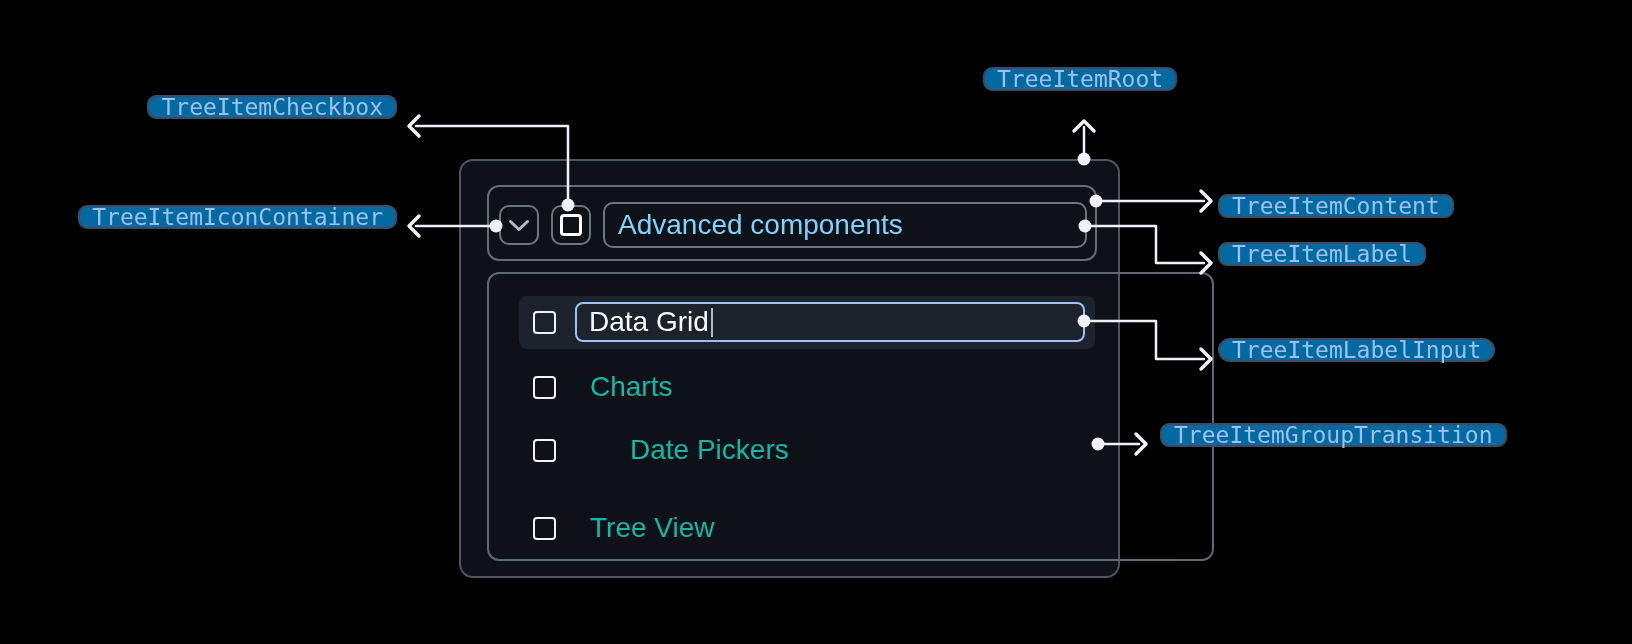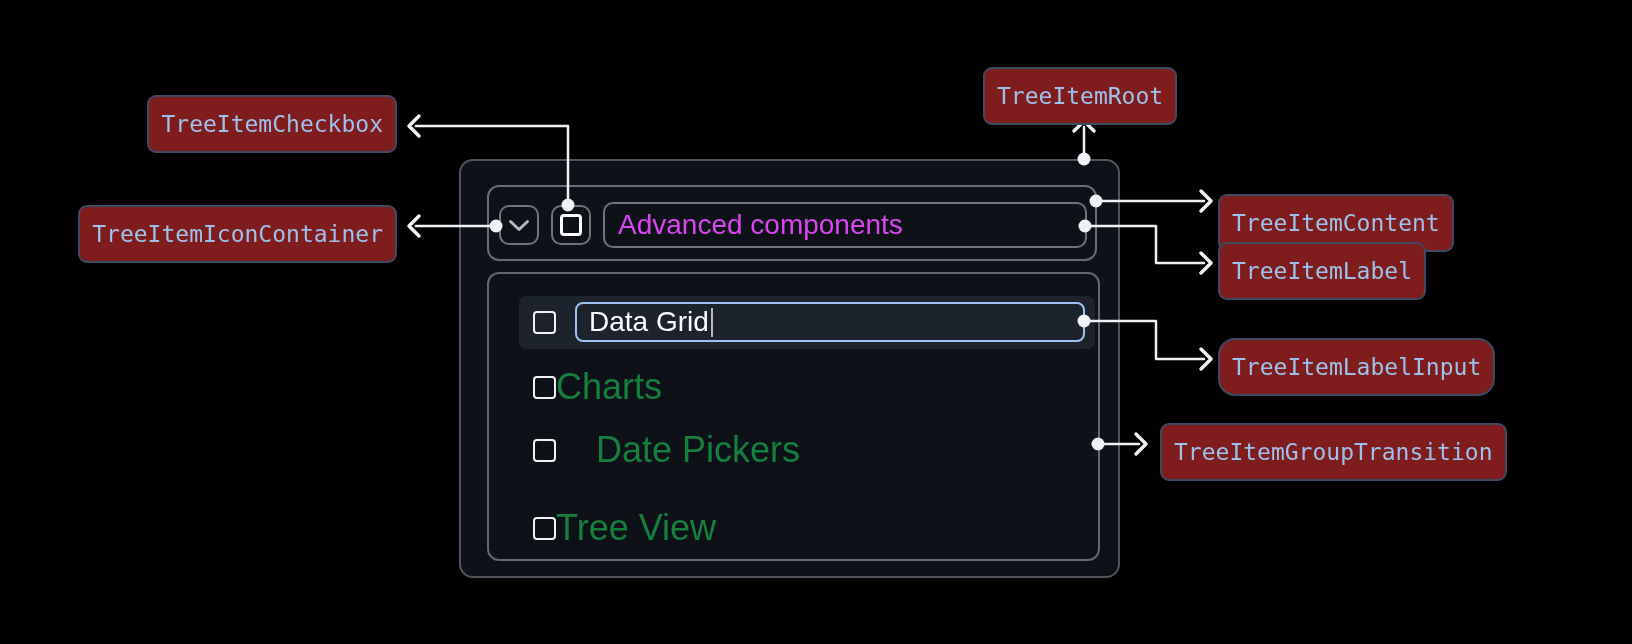--- a/index.html
+++ b/index.html
@@ -25,24 +25,24 @@
   .icon-box.chev{left:10px;}
   .icon-box.chk{left:62px;}
   .cb{
     box-sizing:border-box;border:3px solid #ffffff;border-radius:4px;
     width:22px;height:22px;background:transparent;
   }
   .label-box{
     position:absolute;left:114px;top:15px;width:484px;height:46px;box-sizing:border-box;
     border:2px solid #6f757d;border-radius:10px;
     display:flex;align-items:center;padding-left:13px;
-    color:#d946ef;font-size:28px;
+    color:#7dd3fc;font-size:28px;
   }
   .tree-group{
-    position:absolute;left:26px;top:111px;width:613px;height:289px;
+    position:absolute;left:26px;top:111px;width:727px;height:289px;
     border:2px solid #60676f;border-radius:12px;box-sizing:border-box;
   }
   .row-edit{
     position:absolute;left:30px;top:22px;width:576px;height:53px;
     background:#1c232d;border-radius:8px;
   }
   .row-edit .cb2{position:absolute;left:14px;top:15px;}
   .cb2{
     box-sizing:border-box;border:2.5px solid #f0f2f4;border-radius:4px;
     width:23px;height:23px;background:transparent;
@@ -54,25 +54,25 @@
     color:#fafbfc;font-size:28px;
   }
   .caret{
     display:inline-block;width:2px;height:29px;background:#b6bcc4;margin-left:2px;
   }
   .tree-item{
     position:absolute;left:0;height:44px;width:100%;
     display:flex;align-items:center;
   }
   .tree-item .cb2{margin-left:44px;}
-  .tree-item .item-label{color:#15803d;font-size:36px;}
+  .tree-item .item-label{margin-left:34px;color:#14b8a6;font-size:28px;}
   
   .badge{
-    position:absolute;height:58px;box-sizing:border-box;
-    background:#7f1d1d;border:2px solid #3d4a61;border-radius:9px;
+    position:absolute;height:24px;box-sizing:border-box;
+    background:#0369a1;border:2px solid #3d4a61;border-radius:9px;
     color:#9dc1ed;font-family:"DejaVu Sans Mono",monospace;font-size:23px;
     display:flex;align-items:center;padding:0 12px;white-space:nowrap;
   }
   
   svg.connectors{position:absolute;left:0;top:0;width:1632px;height:644px;pointer-events:none;}
   svg.connectors polyline, svg.connectors path{
     fill:none;stroke:#eef1f5;stroke-linecap:round;stroke-linejoin:round;
   }
   svg.connectors polyline{stroke-width:2.5px;}
   svg.connectors path.head{stroke-width:3.5px;}

